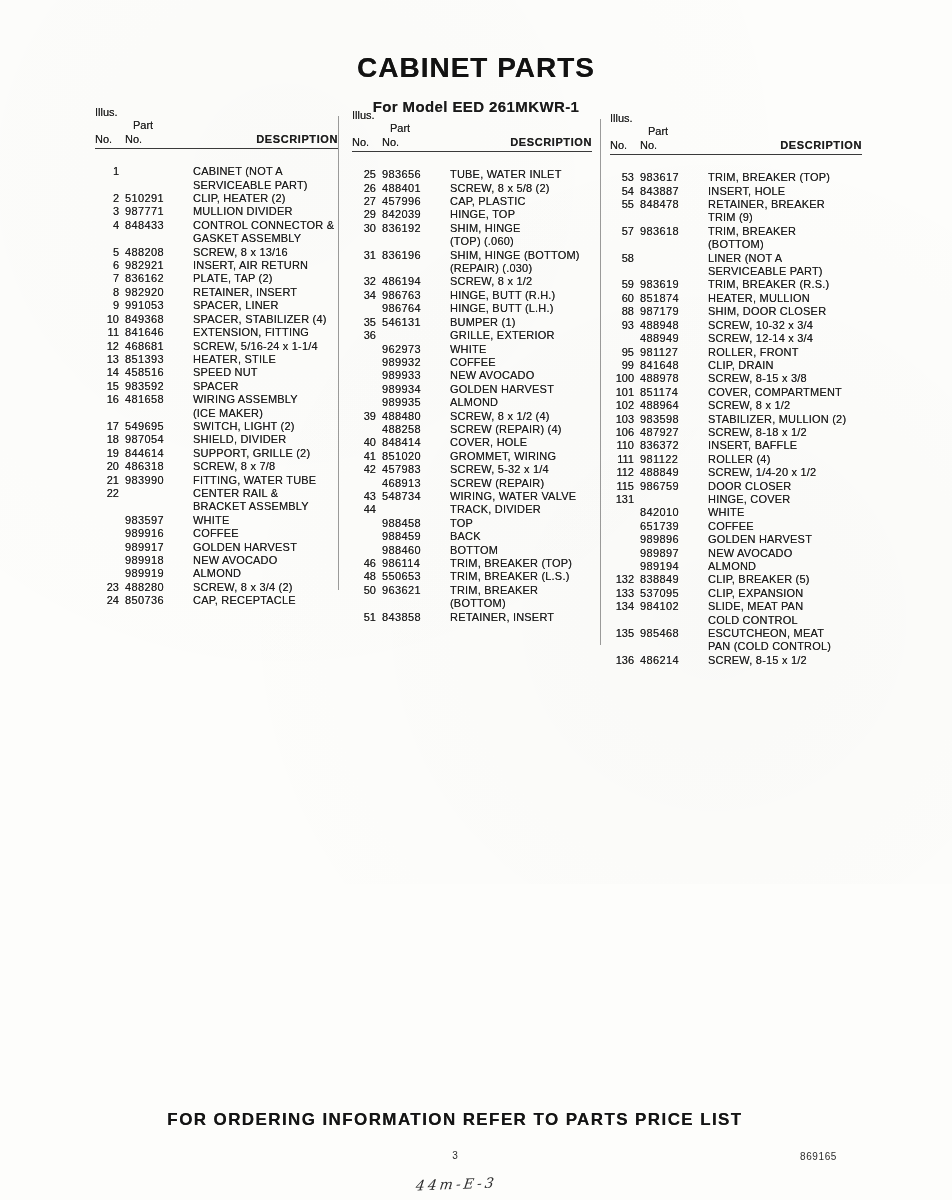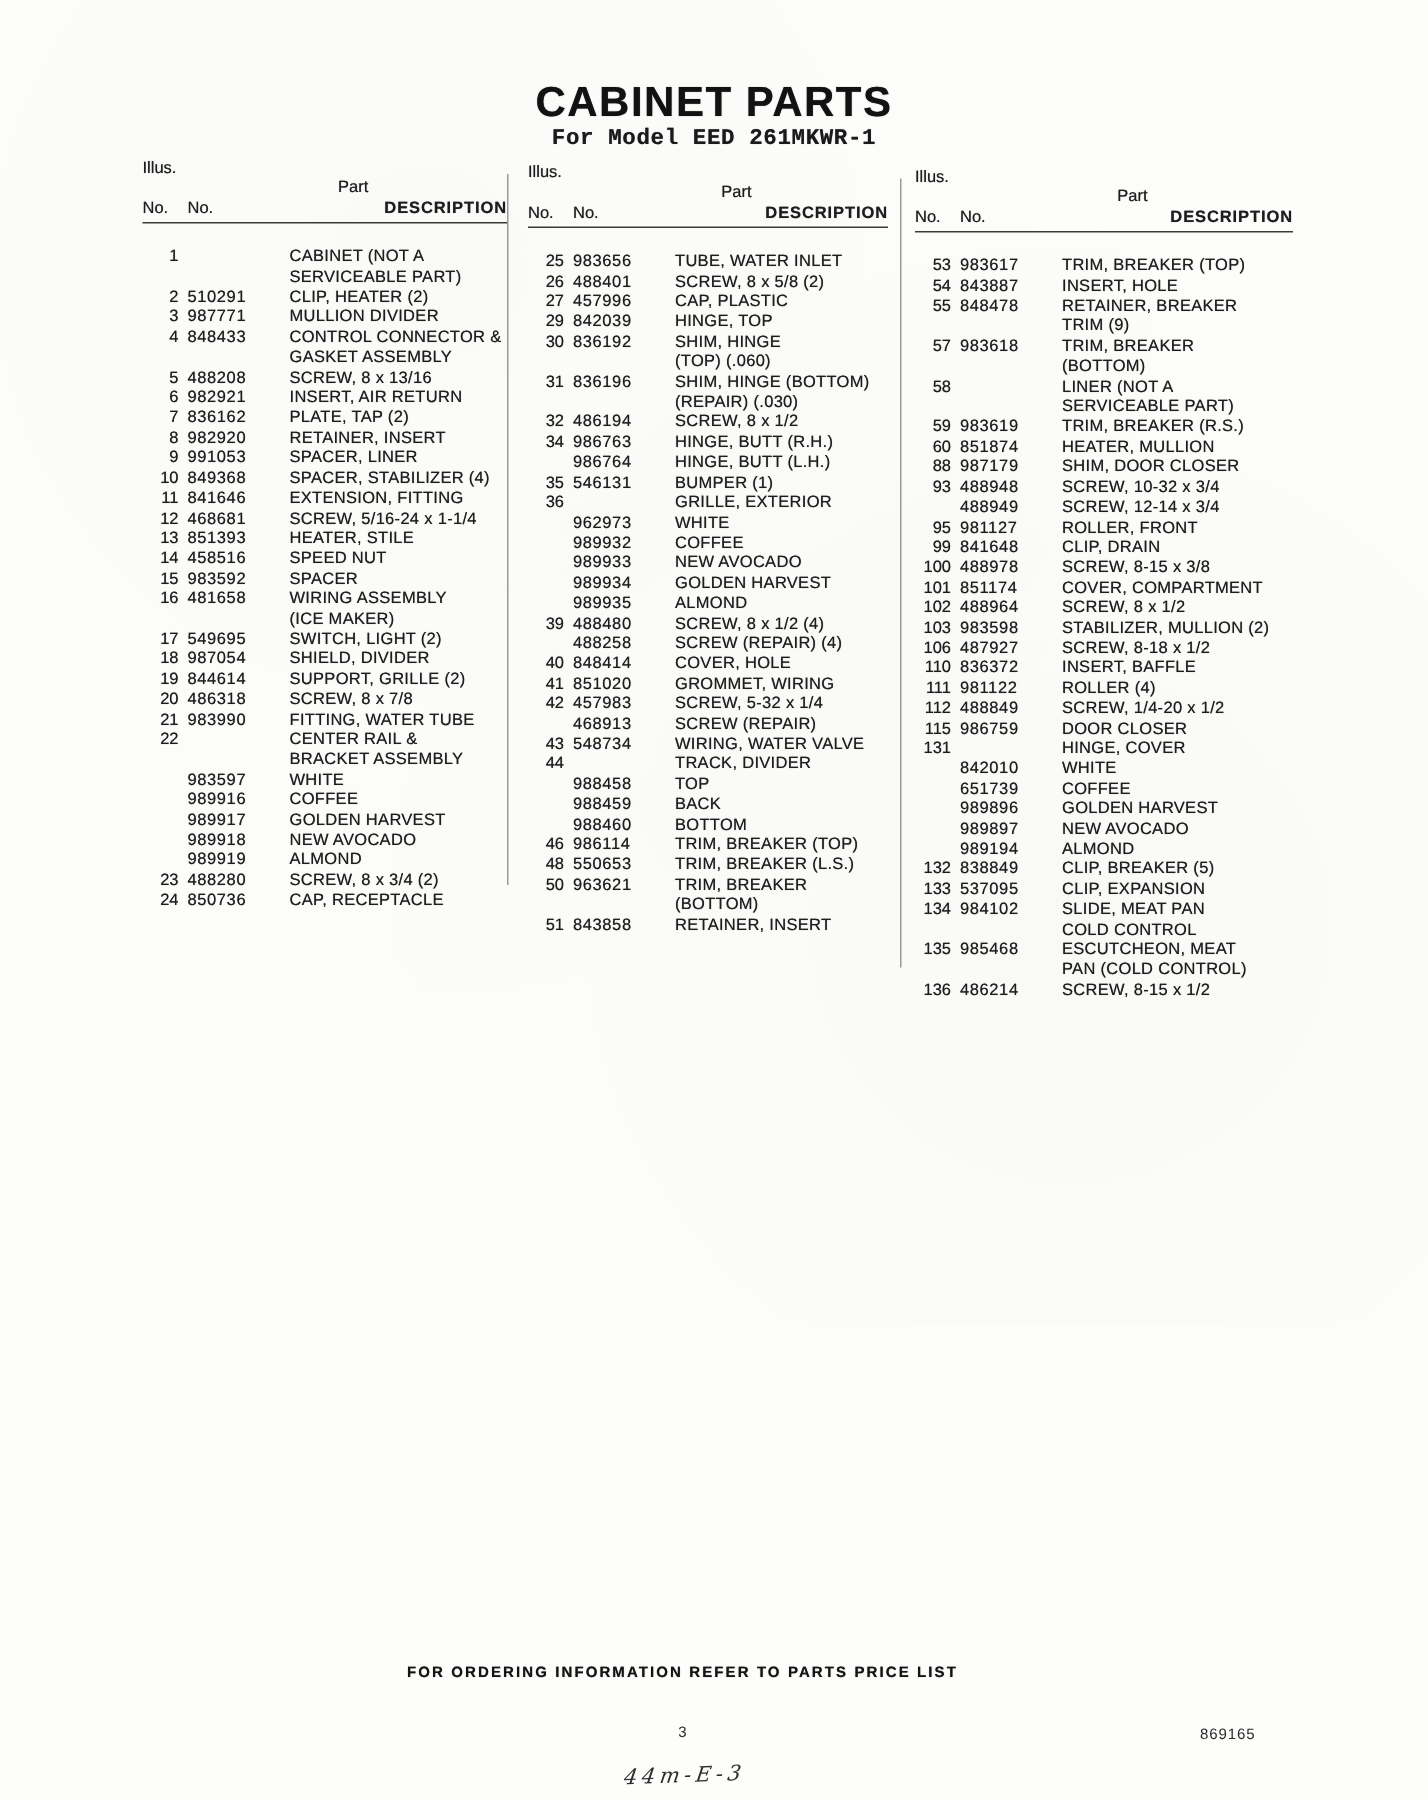--- a/index.html
+++ b/index.html
@@ -16,46 +16,46 @@
       radial-gradient(circle at 75% 70%, rgba(0,0,0,0.015), transparent 55%),
       #fdfdfb;
   }
   
   .doc-header{position:absolute;top:52px;left:0;width:952px;text-align:center;}
   .doc-title{
     margin:0;font-size:28px;font-weight:700;letter-spacing:1px;
     color:#121212;text-shadow:0 0 .6px rgba(0,0,0,.75);
   }
   .doc-subtitle{
-    margin-top:0;font-size:15px;font-weight:700;letter-spacing:.4px;
-    color:#1a1a1a;text-shadow:0 0 .5px rgba(0,0,0,.6);font-family:Liberation Mono, monospace;
+    margin-top:14px;font-size:15px;font-weight:700;letter-spacing:.4px;
+    color:#1a1a1a;text-shadow:0 0 .5px rgba(0,0,0,.6);
   }
   
   .col{position:absolute;font-size:11px;line-height:13.4px;
     text-shadow:0 0 .5px rgba(0,0,0,.65);}
   .col-0{left:95px;top:106px;width:243px;}
   .col-1{left:352px;top:109px;width:240px;}
   .col-2{left:610px;top:112px;width:252px;}
   .col-head{padding-bottom:2px;border-bottom:1.5px solid #3a3a3a;margin-bottom:16px;}
   .h-line1,.h-line2{display:grid;grid-template-columns:24px 62px 1fr;column-gap:6px;}
   .h-line1 .h-illus{grid-column:1 / span 2;}
-  .h-line1 .h-part{grid-column:2 / span 2;margin-left:8px;text-align:center;}
+  .h-line1 .h-part{grid-column:2 / span 2;margin-left:8px;}
   .h-line2 .h-desc{text-align:right;font-weight:700;letter-spacing:.6px;}
   .rows .row{display:grid;grid-template-columns:24px 62px 1fr;column-gap:6px;}
   .c-i{text-align:right;}
   .c-p{letter-spacing:.4px;}
   .c-d{letter-spacing:.2px;white-space:nowrap;}
   
   .v-rule{position:absolute;width:1px;background:#4a4a4a;opacity:.55;}
   .v-rule-1{left:338px;top:116px;height:474px;}
   .v-rule-2{left:600px;top:119px;height:526px;}
   
   .order-note{
     position:absolute;left:0;top:1110px;width:910px;text-align:center;
-    font-size:10px;font-weight:700;letter-spacing:1.4px;color:#141414;
+    font-size:17px;font-weight:700;letter-spacing:1.4px;color:#141414;
     text-shadow:0 0 .6px rgba(0,0,0,.7);
   }
   .page-num{position:absolute;left:0;top:1150px;width:910px;text-align:center;
     font-size:10px;color:#2a2a2a;}
   .doc-num{position:absolute;left:800px;top:1151px;font-size:10px;
     letter-spacing:.6px;color:#2a2a2a;}
   .handwritten{
     position:absolute;left:416px;top:1176px;
     font-family:"DejaVu Serif",serif;font-style:italic;
     font-size:14px;letter-spacing:3px;color:#2e2e2e;

